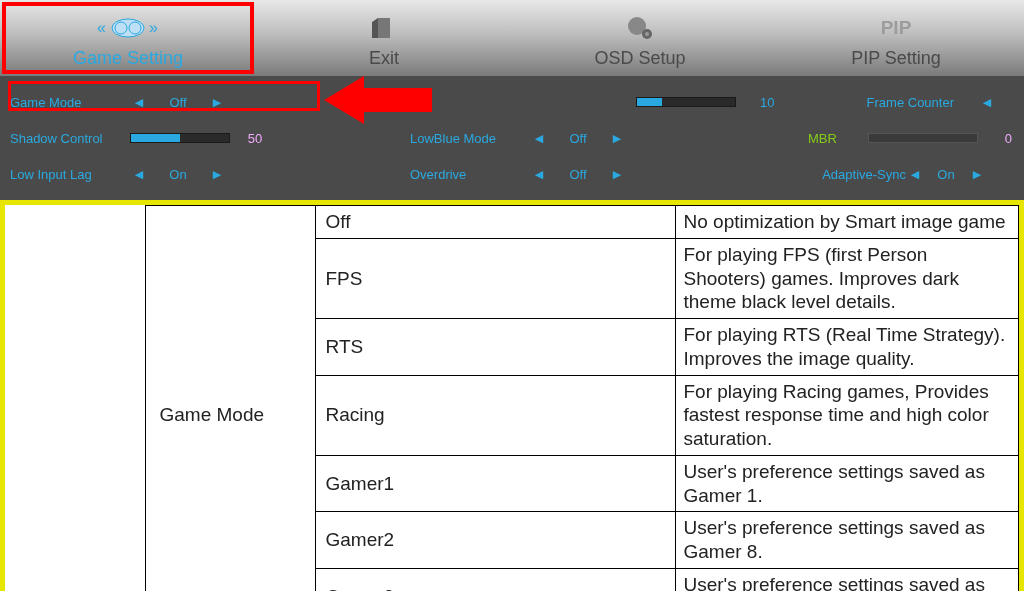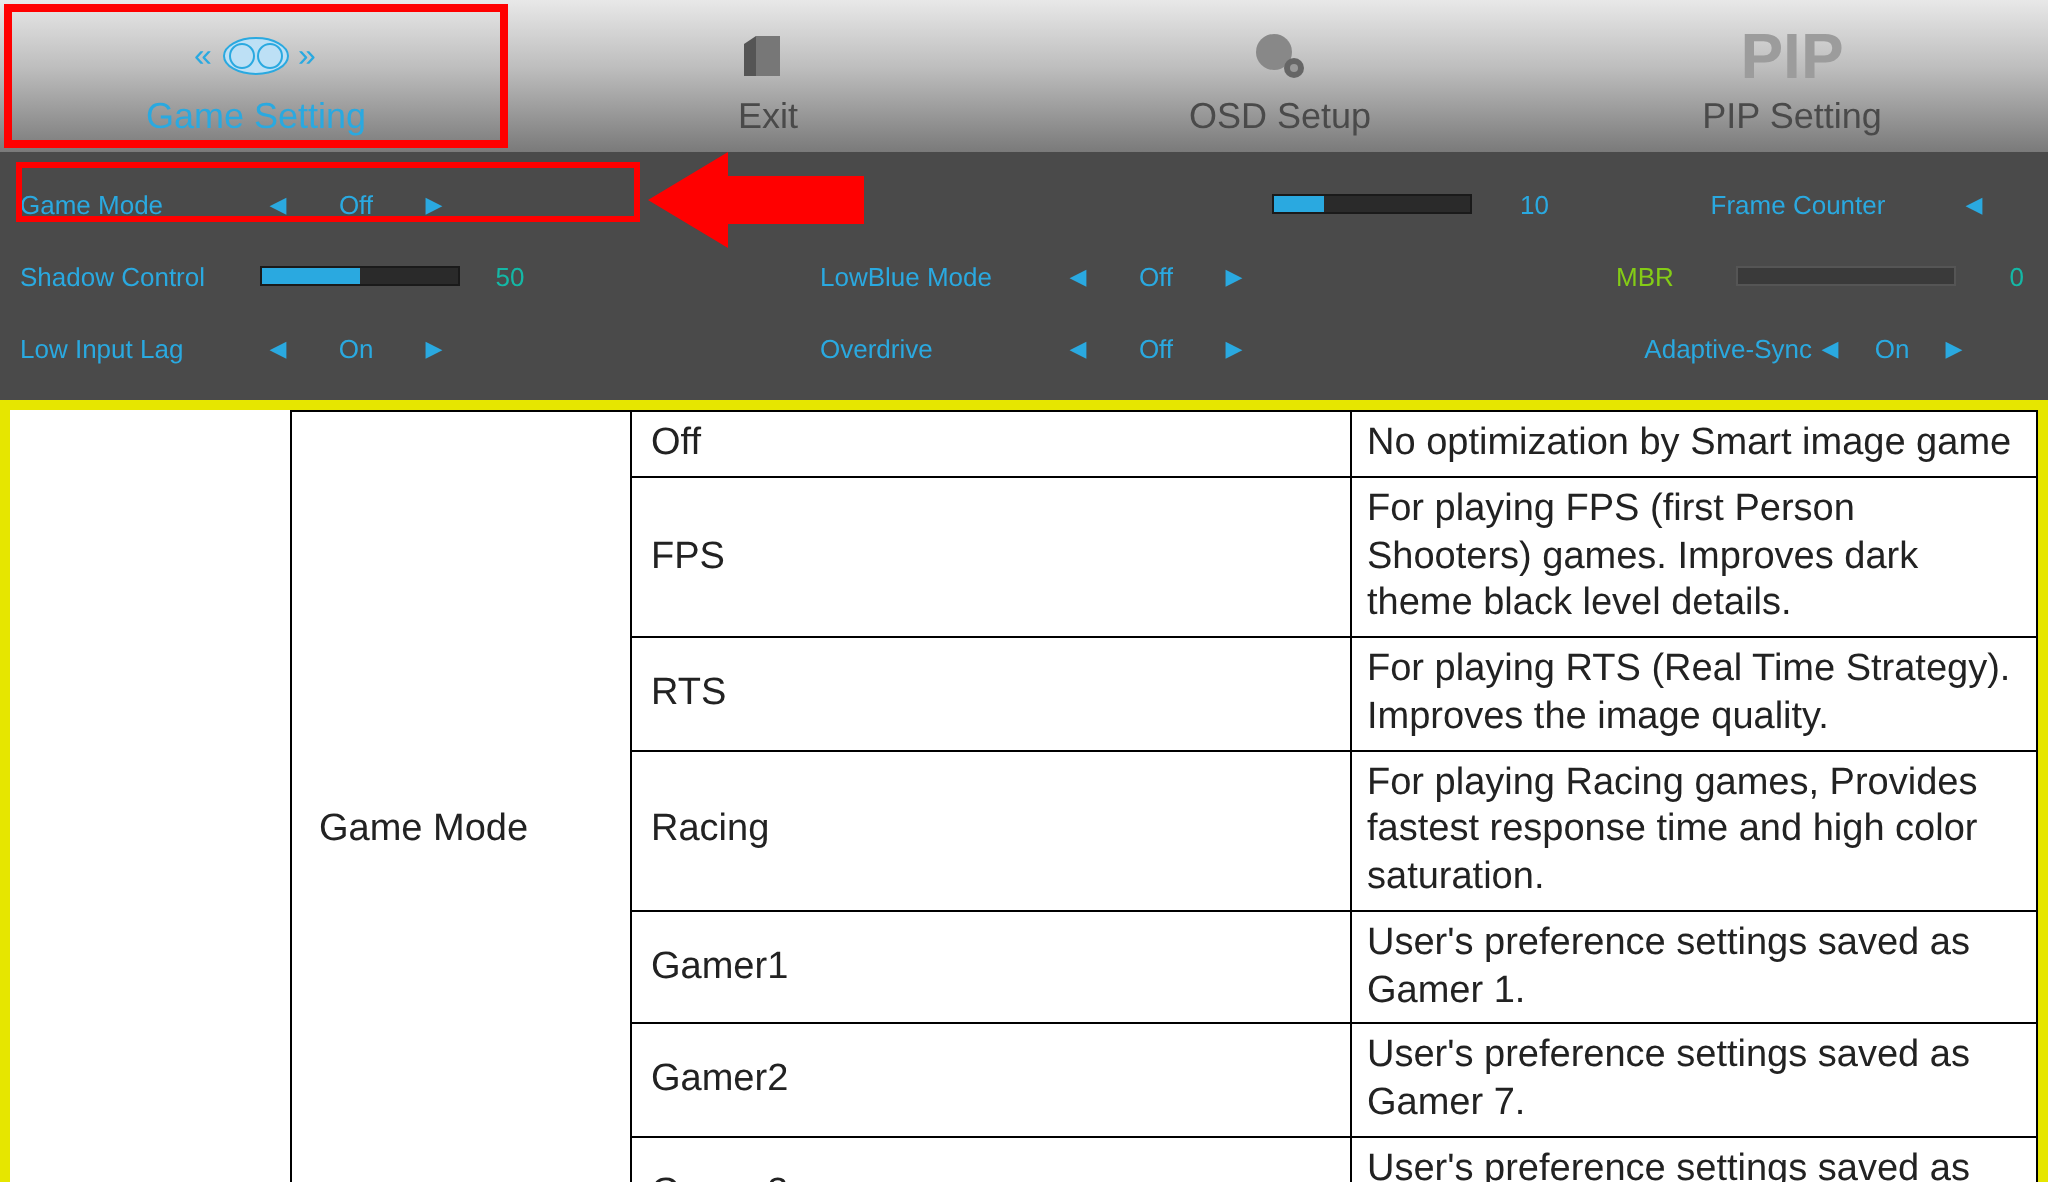--- a/index.html
+++ b/index.html
@@ -47,21 +47,21 @@
     color: #4a4a4a;
   }
   .top-item.active .label { color:#2aa9e0; }
   .red-box {
     position: absolute;
     inset: 2px 2px 2px 2px;
     border: 4px solid #ff0000;
     pointer-events: none;
   }
   .pip-text {
-    font-size: 32px;
+    font-size: 19px;
     font-weight: bold;
     color: #9c9c9c;
     line-height: 1;
   }
   .settings-area {
     display: flex;
     background: #4a4a4a;
     height: 124px;
     position: relative;
     padding: 8px 10px 8px 10px;
@@ -70,21 +70,21 @@
   .row {
     display:flex;
     align-items:center;
     height: 32px;
     font-size: 13px;
   }
   .row .label { color:#2aa9e0; width: 120px; }
   .row .label.dim { color:#84cc16; }
   .row .tri { color:#2aa9e0; width:18px; text-align:center; font-size:11px; cursor:pointer; }
   .row .val { color:#2aa9e0; width: 60px; text-align:center; }
-  .row .valnum { color:#14b8a6; width:50px; text-align:center; }
+  .row .valnum { color:#f0abfc; width:50px; text-align:center; }
   .slider {
     width: 100px; height: 10px;
     background: #2a2a2a;
     position:relative;
     border:1px solid #1a1a1a;
   }
   .slider.dim { background:#3a3a3a; border-color:#555; }
   .slider .fill { position:absolute; left:0; top:0; bottom:0; background:#2aa9e0; }
   .red-box-row {
     position:absolute;
@@ -196,21 +196,21 @@
         <span class="tri">▶</span>
       </div>
     </div>
 
     <div class="col" style="flex:1; padding-left:10px;">
       <div class="row" style="gap:24px;">
         <div class="slider">
             <div class="fill" style="width:25%"></div>
           </div>
         <span class="val" style="text-align:left;">10</span>
-        <span class="label" style="width:110px; text-align:center;">Frame Counter</span>
+        <span class="label" style="width:110px; text-align:right;">Frame Counter</span>
         <span class="tri">◀</span>
         <span class="val" style="width:44px;">Off</span>
 
       </div>
       <div class="row">
         <span style="width:172px;"></span>
         <span class="label dim" style="width:60px;">MBR</span>
         <div class="slider dim" style="width:110px;"></div>
         <span class="valnum" style="width:34px; text-align:right;">0</span>
       </div>
@@ -245,21 +245,21 @@
     <tr>
       <td class="opt-col">Racing</td>
       <td>For playing Racing games, Provides fastest response time and high color saturation.</td>
     </tr>
     <tr>
       <td class="opt-col">Gamer1</td>
       <td>User's preference settings saved as Gamer 1.</td>
     </tr>
     <tr>
       <td class="opt-col">Gamer2</td>
-      <td>User's preference settings saved as Gamer 7.</td>
+      <td>User's preference settings saved as Gamer 8.</td>
     </tr>
     <tr>
       <td class="opt-col">Gamer3</td>
       <td>User's preference settings saved as Gamer 3.</td>
     </tr>
   </tbody>
     </table>
 </div>
 
 </body></html>

